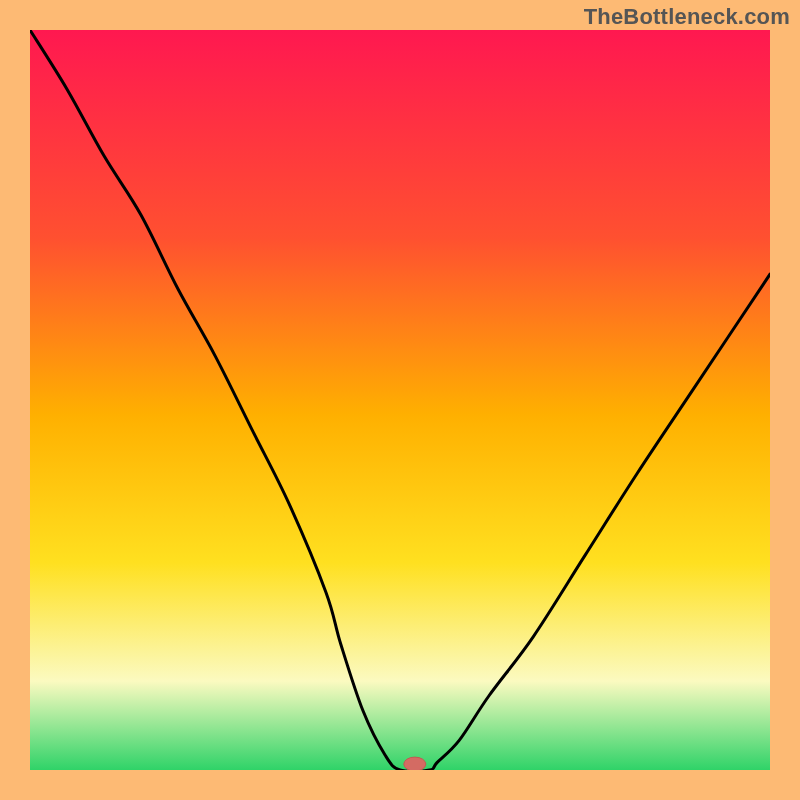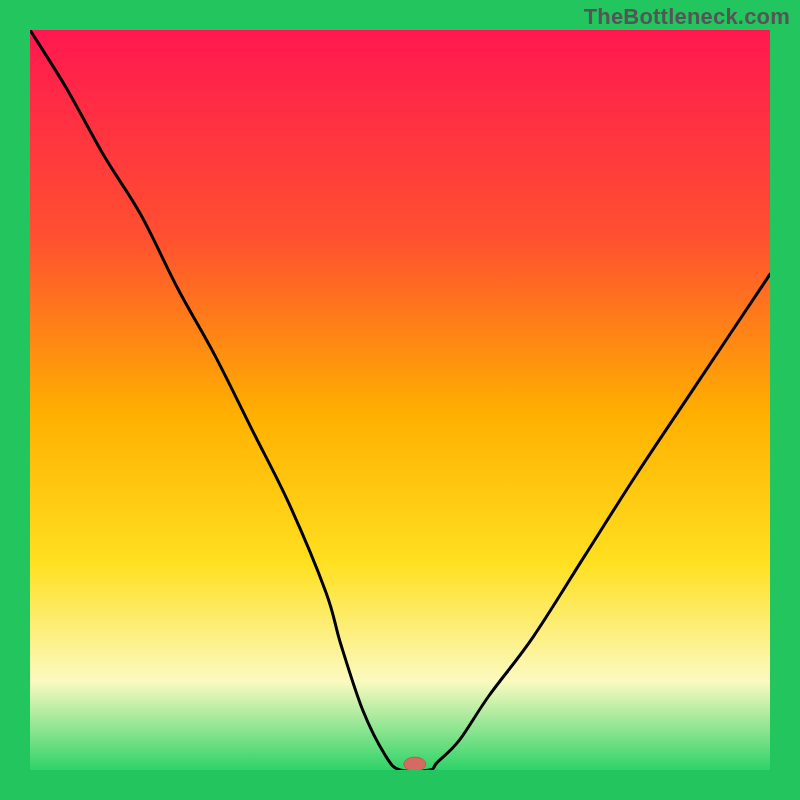--- a/index.html
+++ b/index.html
@@ -8,21 +8,21 @@
     width: 800px;
     height: 800px;
     background: #000;
     font-family: Arial, Helvetica, sans-serif;
     overflow: hidden;
   }
   .frame {
     position: relative;
     width: 800px;
     height: 800px;
-    background: #22c55e;
+    background: #fdba74;
   }
   .plot-area {
     position: absolute;
     left: 30px;
     top: 30px;
     width: 740px;
     height: 740px;
     overflow: hidden;
   }
   .plot-svg {

